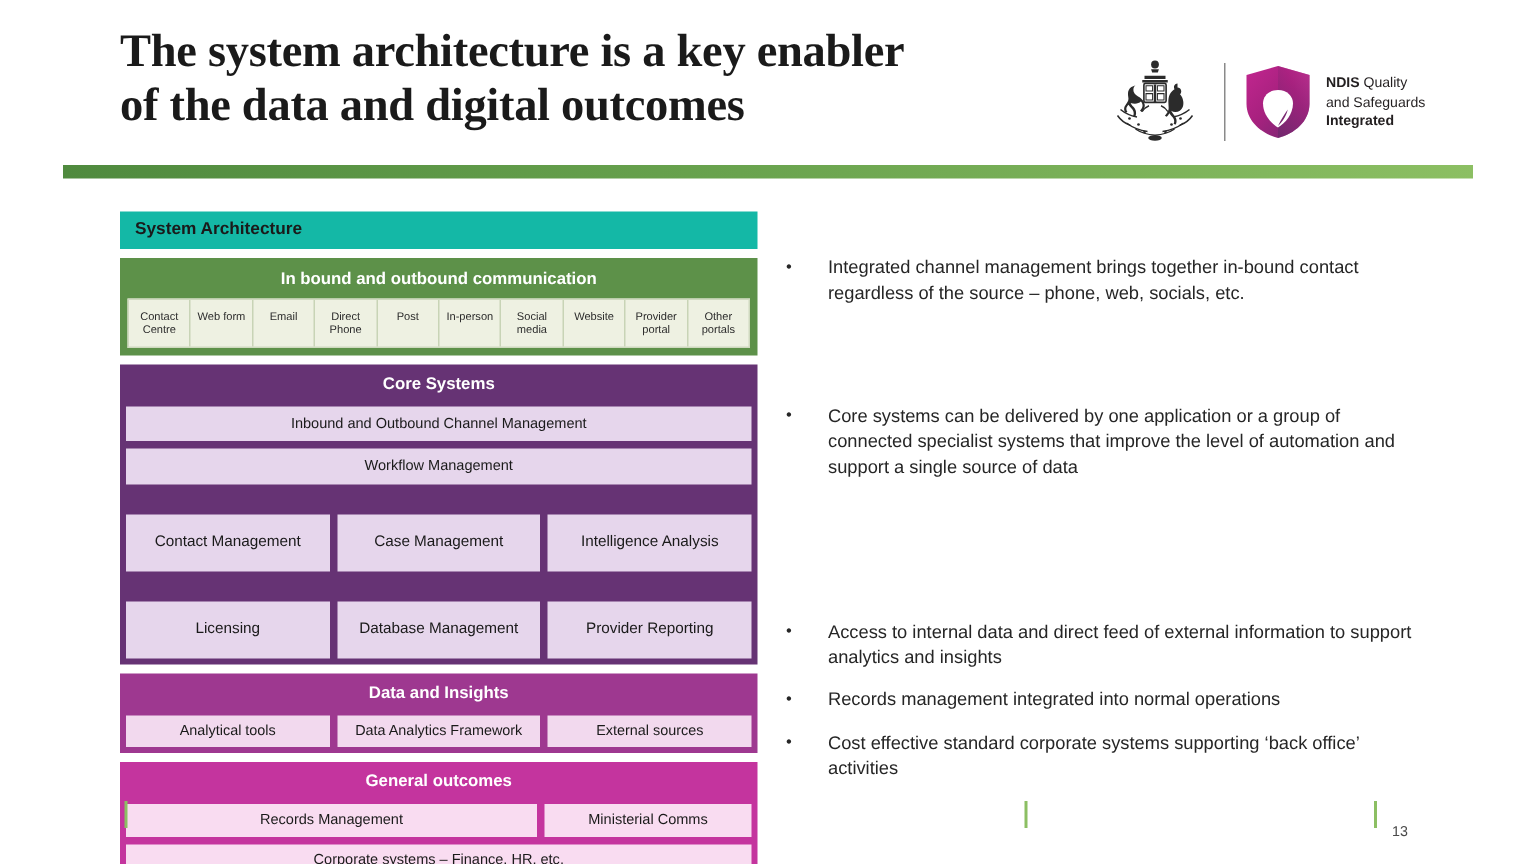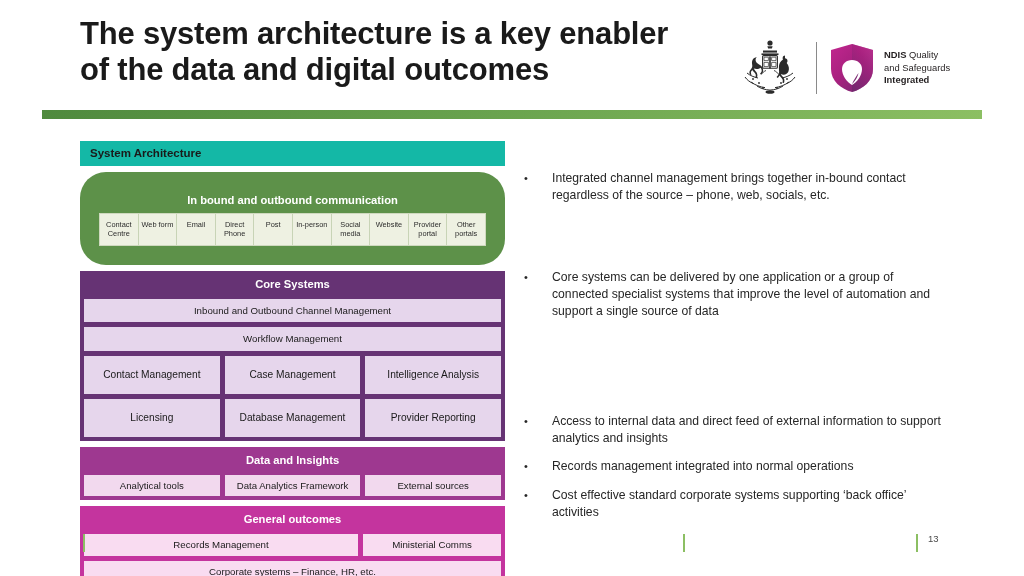--- a/index.html
+++ b/index.html
@@ -8,21 +8,21 @@
     background:#ffffff;
     font-family:"Liberation Sans", sans-serif;
     overflow:hidden;
     position:relative;
   }
   
   #slide-header{position:absolute;left:0;top:0;width:1024px;height:110px;}
   #page-title{
     position:absolute;left:80px;top:16px;width:600px;
     font-size:31px;font-weight:bold;color:#1a1a1a;
-    line-height:1.16;letter-spacing:-0.2px;
+    line-height:1.16;letter-spacing:-0.2px;font-family:Liberation Serif, serif;
   }
   #page-title .tline{display:block;white-space:nowrap;}
 
   
   #logo-lockup{position:absolute;left:733px;top:33px;width:240px;height:70px;display:flex;align-items:center;}
   #coat-of-arms{width:74px;height:62px;flex:0 0 auto;}
   #logo-divider{width:1px;height:52px;background:#8a8a8a;margin:0 13px 0 9px;flex:0 0 auto;}
   #ndis-shield{width:44px;height:50px;flex:0 0 auto;}
   #ndis-wordmark{margin-left:10px;font-size:9.4px;line-height:1.36;color:#231f20;}
   #ndis-wordmark .b{font-weight:bold;}
@@ -45,32 +45,32 @@
     padding:3px 0 4px 0;
   }
   .row{display:flex;gap:5px;margin-top:5px;}
   .row:first-of-type{margin-top:3px;}
   .cell{
     flex:1 1 0;text-align:center;font-size:9.7px;color:#1a1a1a;
     padding:6px 2px;line-height:1.18;
   }
 
   
-  #band-communication{background:#5d9149;padding:19px;border-radius:26px;}
+  #band-communication{background:#5d9149;padding:5px;}
   #comm-channels{display:flex;background:#eef1e2;border:1px solid #cfd9bf;margin-top:3px;}
   .channel-cell{
     flex:1 1 0;text-align:center;font-size:7.4px;color:#2b2b2b;
     padding:6px 1px;line-height:1.28;border-right:1px solid #c8d4b6;
   }
   .channel-cell:last-child{border-right:none;}
 
   
   #band-core{background:#663374;}
   #band-core .cell{background:#e6d6ec;}
-  #band-core .tall{padding:13px 2px;font-size:10.2px;}
+  #band-core .tall{padding:13px 2px;font-size:10.2px;margin-top:15px;}
 
   
   #band-data{background:#9e3890;}
   #band-data .cell{background:#f2d9ee;font-size:9.6px;padding:5px 1px;}
 
   
   #band-general{background:#c4349e;}
   #band-general .cell{background:#f9dcf1;font-size:9.7px;padding:5px 1px;}
   .w2{flex:2 1 0;}
   .w1{flex:1 1 0;}
@@ -85,21 +85,21 @@
   #bullet-3{margin-top:92px;}
   #bullet-4{margin-top:11px;}
   #bullet-5{margin-top:11px;}
 
   
   #slide-footer{position:absolute;left:0;top:530px;width:1024px;height:40px;}
   .footer-tick{position:absolute;top:4px;width:2px;height:18px;background:#8cbf63;}
   #footer-tick-1{left:83px;}
   #footer-tick-2{left:683px;}
   #footer-tick-3{left:916px;}
-  #page-number{position:absolute;left:928px;top:533px;font-size:9.5px;color:#4a4a4a;}
+  #page-number{position:absolute;left:928px;top:549px;font-size:9.5px;color:#4a4a4a;}
 </style>
 </head>
 <body>
 
 <div id="slide-header">
 
   <div id="page-title">
     <span class="tline">The system architecture is a key enabler</span>
     <span class="tline">of the data and digital outcomes</span>
   </div>

